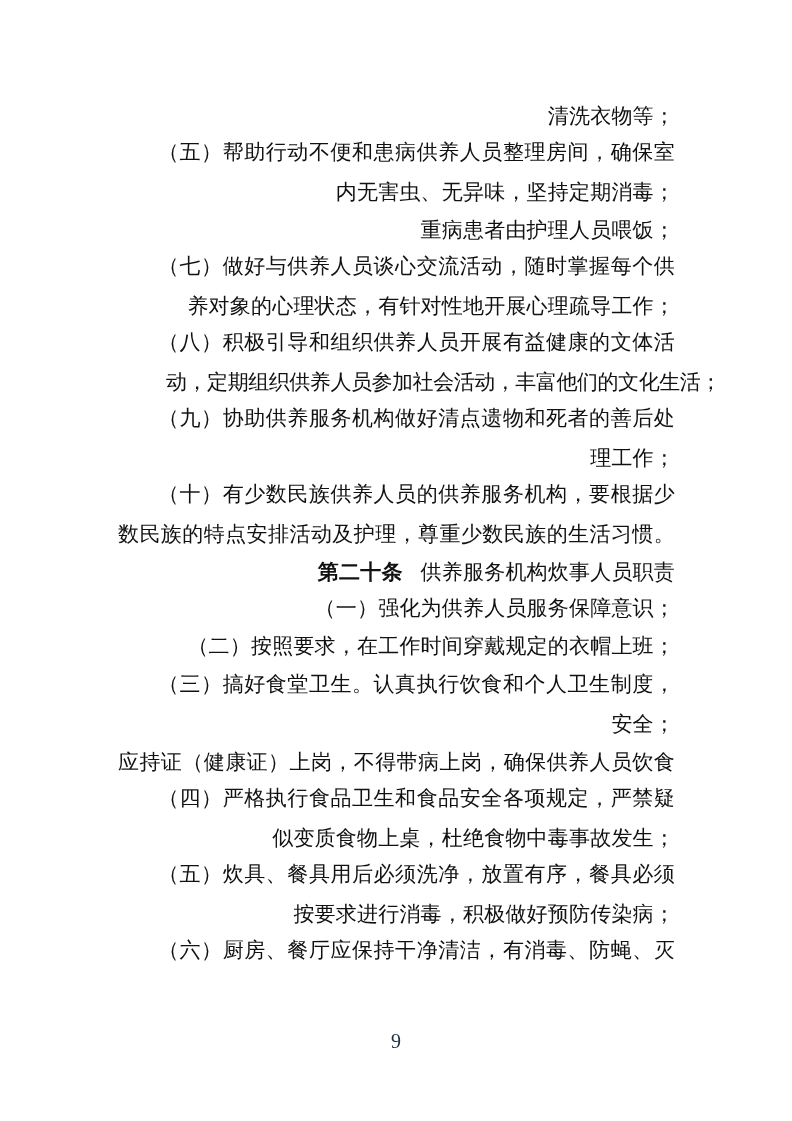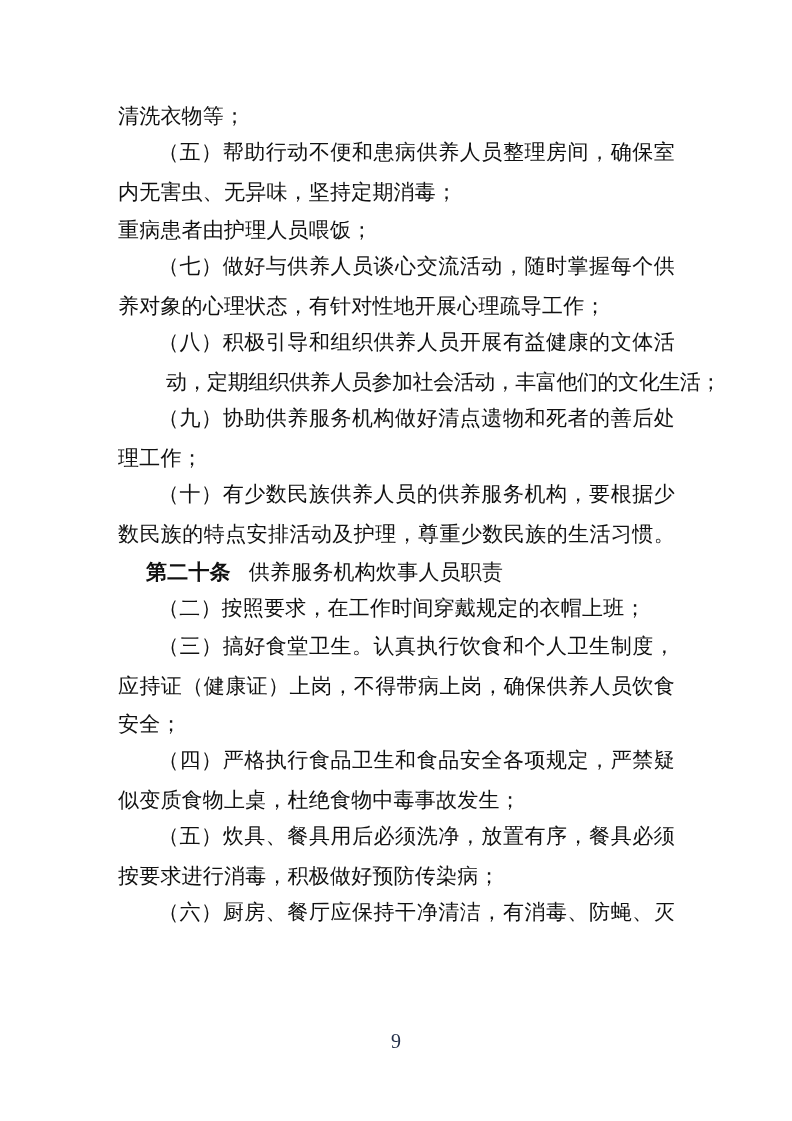--- a/index.html
+++ b/index.html
@@ -26,21 +26,21 @@
     left: 118px;
     top: 97px;
     width: 557px;
   }
   .ln {
     box-sizing: border-box;
     height: 38px;
     line-height: 38px;
     font-size: 21px;
     white-space: nowrap;
-    text-align: left;
+    text-align: right;
     letter-spacing: 0.2px;
   }
   .ln.ind { padding-left: 40px; font-family: Liberation Mono, monospace; }
   .ln.ind-h { padding-left: 28px; }
   .ln.fill {
     text-align: justify;
     text-align-last: justify;
     text-justify: inter-character;
   }
   .ln.tight { letter-spacing: -0.45px; margin-left: 48px; }
@@ -69,24 +69,25 @@
       <div class="ln">重病患者由护理人员喂饭；</div>
       <div class="ln ind fill">（七）做好与供养人员谈心交流活动，随时掌握每个供</div>
       <div class="ln">养对象的心理状态，有针对性地开展心理疏导工作；</div>
       <div class="ln ind fill">（八）积极引导和组织供养人员开展有益健康的文体活</div>
       <div class="ln fill tight">动，定期组织供养人员参加社会活动，丰富他们的文化生活；</div>
       <div class="ln ind fill">（九）协助供养服务机构做好清点遗物和死者的善后处</div>
       <div class="ln">理工作；</div>
       <div class="ln ind fill">（十）有少数民族供养人员的供养服务机构，要根据少</div>
       <div class="ln fill">数民族的特点安排活动及护理，尊重少数民族的生活习惯。</div>
       <div class="ln ind-h"><span class="hnum">第二十条</span><span class="htitle">供养服务机构炊事人员职责</span></div>
+      <div class="ln ind">（一）强化为供养人员服务保障意识；</div>
       <div class="ln ind">（二）按照要求，在工作时间穿戴规定的衣帽上班；</div>
       <div class="ln ind fill">（三）搞好食堂卫生。认真执行饮食和个人卫生制度，</div>
+      <div class="ln">安全；</div>
       <div class="ln fill">应持证（健康证）上岗，不得带病上岗，确保供养人员饮食</div>
-      <div class="ln">安全；</div>
       <div class="ln ind fill">（四）严格执行食品卫生和食品安全各项规定，严禁疑</div>
       <div class="ln">似变质食物上桌，杜绝食物中毒事故发生；</div>
       <div class="ln ind fill">（五）炊具、餐具用后必须洗净，放置有序，餐具必须</div>
       <div class="ln">按要求进行消毒，积极做好预防传染病；</div>
       <div class="ln ind fill">（六）厨房、餐厅应保持干净清洁，有消毒、防蝇、灭</div>
     </div>
   <div class="page-number">9</div>
 </div>
 
 </body></html>

